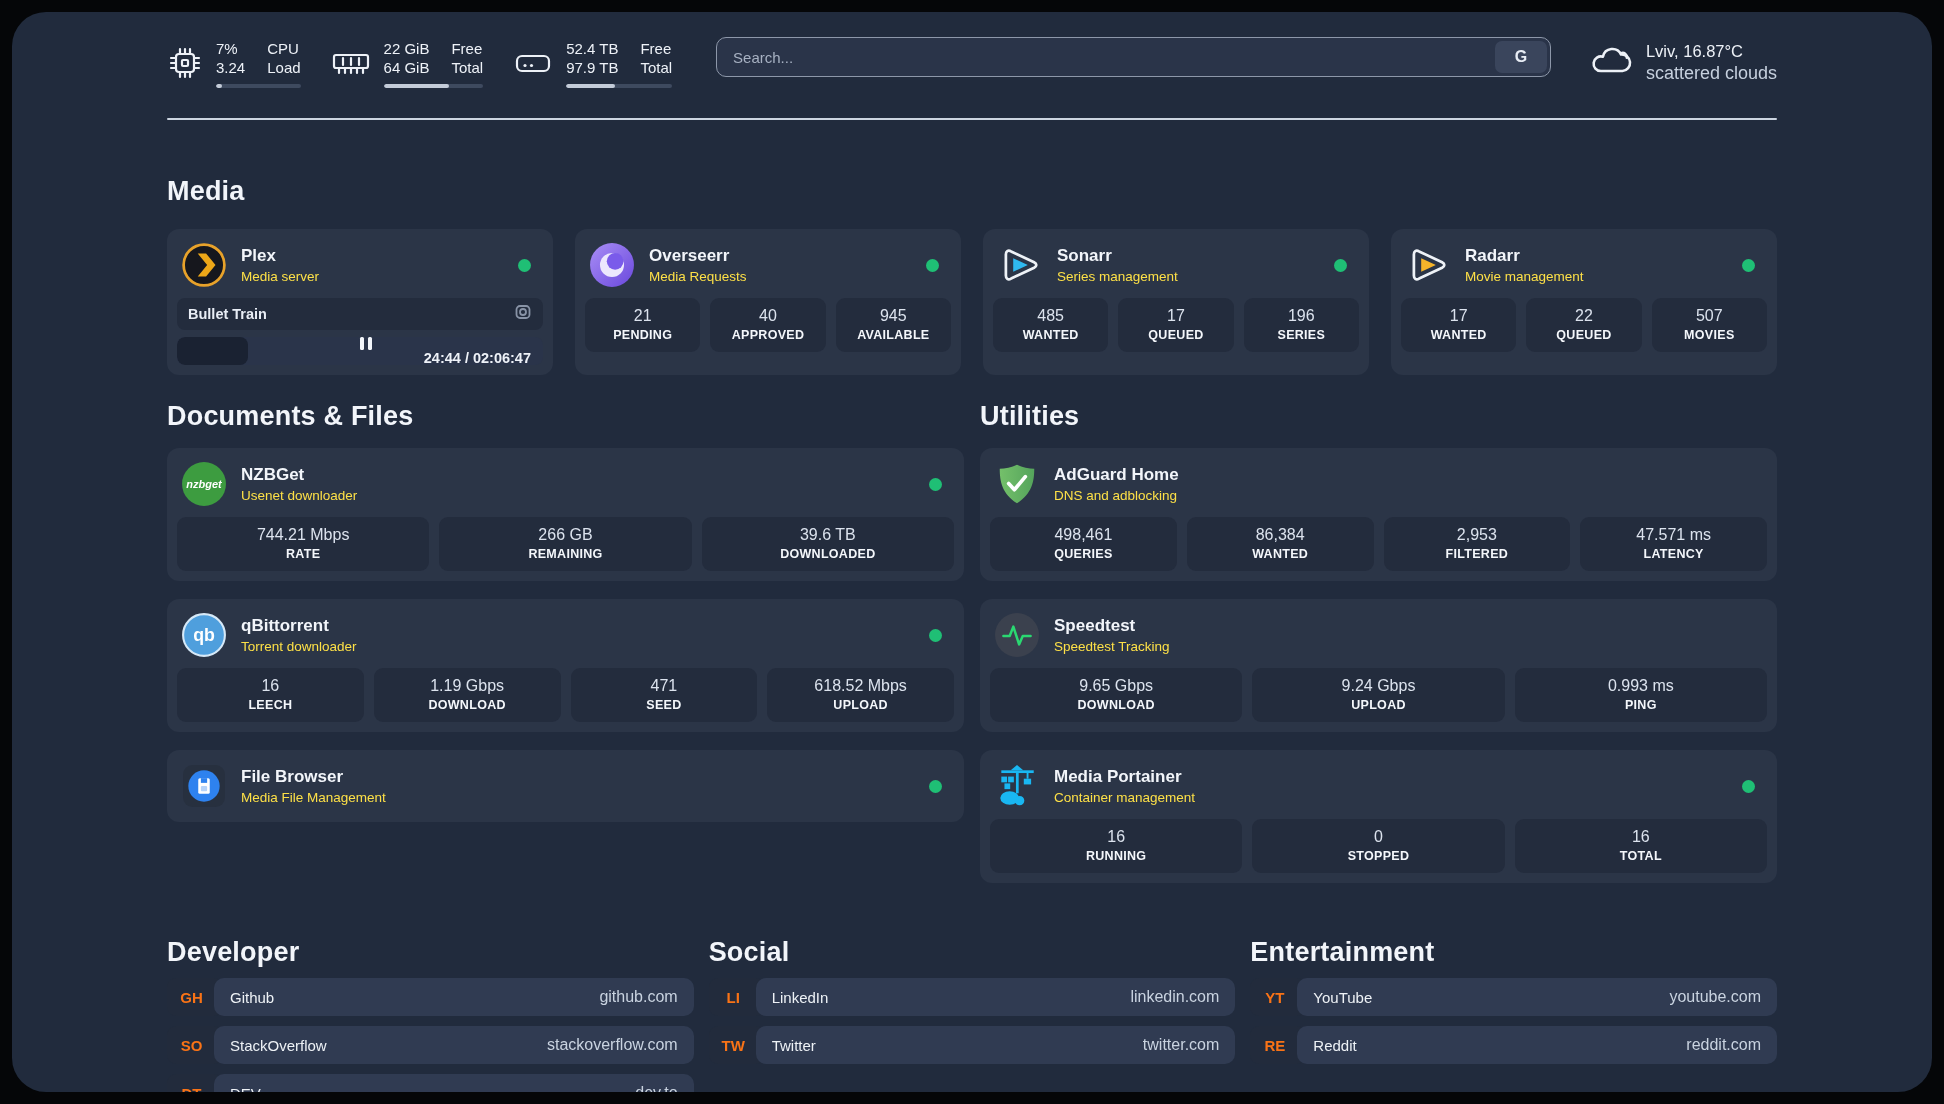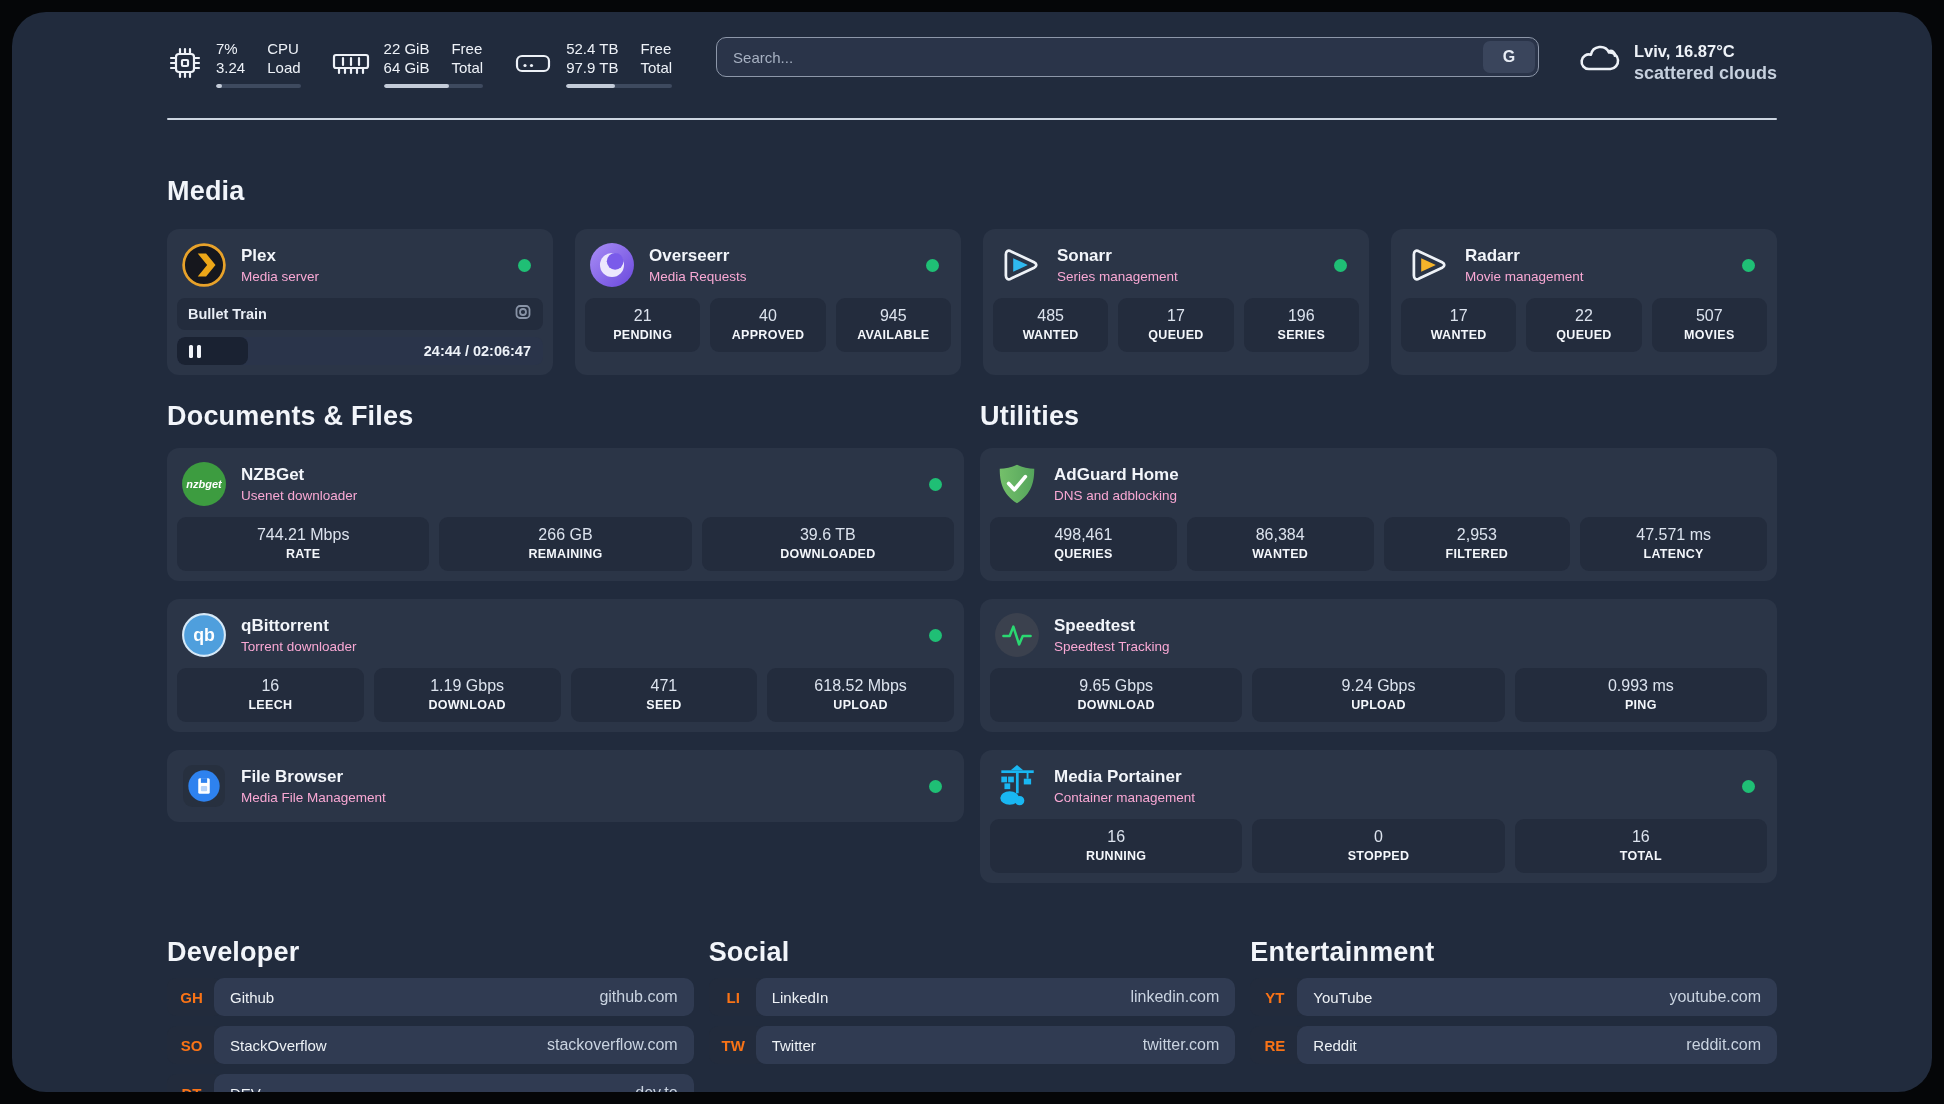--- a/index.html
+++ b/index.html
@@ -22,48 +22,48 @@
   .stat-col { display:flex; flex-direction:column; color:#eef2f8; font-size:15px; line-height:1.3; }
   .stat-bar { margin-top:6px; height:4px; border-radius:2px; background:#3e4a5f; overflow:hidden; }
   .stat-bar-fill { height:100%; background:#c3cbd8; border-radius:2px; }
   .search { flex:1; display:flex; align-items:stretch; background:#2a3449; border:1px solid #8d97a9;
     border-radius:10px; height:40px; margin:0 12px 12px 18px; overflow:hidden; }
   .search input { flex:1; background:transparent; border:none; outline:none; color:#e6ecf5;
     font-size:15px; padding:0 16px; font-family:"Liberation Sans",sans-serif; }
   .search input::placeholder { color:#a7b1c2; }
   .search-btn { width:52px; margin:3px; background:#3a455c; border:none; border-radius:7px;
     color:#e8edf5; font-size:16px; font-weight:bold; display:flex; align-items:center; justify-content:center; cursor:pointer; }
-  .weather { display:flex; gap:13px; color:#eef2f8;font-weight:bold; }
+  .weather { display:flex; align-items:center; gap:13px; color:#eef2f8; }
   .weather-line1 { font-size:16.5px; }
   .weather-line2 { font-size:18px; color:#c6d0de; margin-top:2px; }
   .divider { margin-top:28px; border-top:2px solid #ccd5e1; border-radius:2px; }
   
   .section-title { font-size:27px; font-weight:600; color:#f2f5fa; margin:0; letter-spacing:.2px; }
   .media-title { margin-top:56px; }
   .media-grid { display:grid; grid-template-columns:repeat(4,1fr); gap:22px; margin-top:22px; }
   .card { background:#2b3547; border-radius:12px; padding:10px; }
   .card-head { display:flex; align-items:center; gap:14px; padding:3px 6px 10px 4px; }
   .app-icon { width:46px; height:46px; flex:0 0 46px; display:flex; align-items:center; justify-content:center; }
   .app-icon svg { width:46px; height:46px; }
   .app-text { display:flex; flex-direction:column; }
   .app-name { font-size:17px; font-weight:600; color:#f2f5fa; }
-  .app-sub { font-size:13.5px; color:#f9a8d4; margin-top:3px; }
+  .app-sub { font-size:13.5px; color:#fde047; margin-top:3px; }
   .status-dot { width:13px; height:13px; border-radius:50%; background:#1fbf75; margin-left:auto; margin-right:6px; flex:0 0 13px; }
   .tiles { display:grid; gap:10px; }
   .tiles-3 { grid-template-columns:repeat(3,1fr); }
   .tiles-4 { grid-template-columns:repeat(4,1fr); }
   .tile { background:#232c3d; border-radius:9px; text-align:center; padding:8px 4px 9px 4px; }
   .tile-value { font-size:16px; color:#dce3ee; line-height:19px; }
   .tile-label { font-size:12.5px; font-weight:700; color:#f4f7fb; margin-top:3px; line-height:15px; letter-spacing:.3px; }
   
   .player-title-row { background:#232c3d; border-radius:8px; padding:5px 11px; display:flex;
     align-items:center; justify-content:space-between; }
   .player-title { font-size:14.5px; font-weight:600; color:#e8edf5; }
   .player-bar { margin-top:7px; height:28px; background:#2a344a; border-radius:8px; position:relative;
-    display:flex; align-items:center; overflow:hidden; }
+    display:flex; align-items:center; overflow:hidden;flex-direction:column; }
   .player-fill { position:absolute; left:0; top:0; bottom:0; background:#1a2232; border-radius:8px; }
   .pause-btn { position:relative; z-index:1; display:flex; gap:4px; margin-left:12px; background:none; border:none; padding:0; cursor:pointer; }
   .pause-btn span { width:4px; height:13px; background:#f2f5fa; border-radius:1.5px; display:block; }
   .player-time { position:relative; z-index:1; margin-left:auto; padding-right:12px; font-size:14.5px; font-weight:600; color:#eef2f8; }
   
   .two-col { display:grid; grid-template-columns:1fr 1fr; gap:16px; margin-top:26px; }
   .col .card { margin-top:16px; }
   .col .card + .card { margin-top:18px; }
   
   .links-grid { display:grid; grid-template-columns:repeat(3,1fr); gap:15px; margin-top:54px; }

